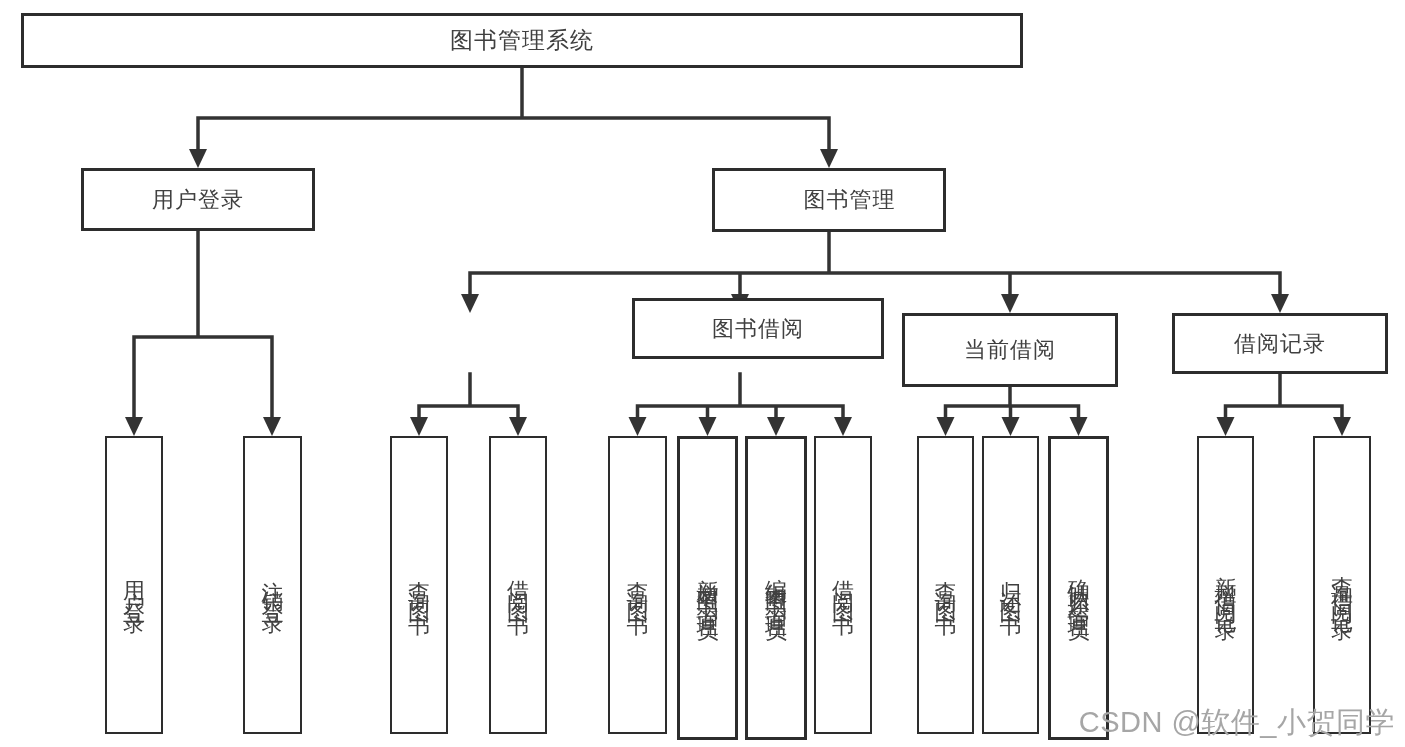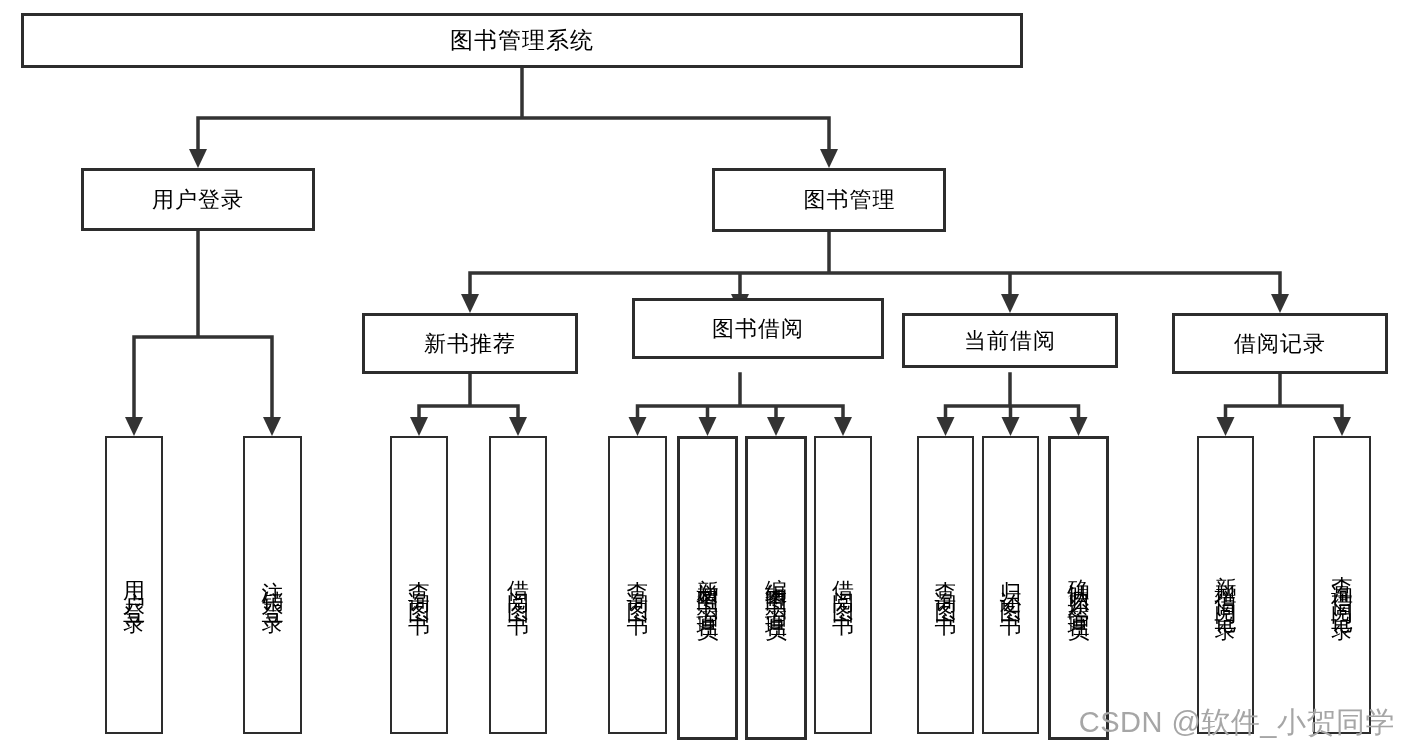--- a/index.html
+++ b/index.html
@@ -22,21 +22,21 @@
     pointer-events: none;
   }
   .box {
     position: absolute;
     box-sizing: border-box;
     background: #ffffff;
     border: 3px solid #2d2d2d;
     display: flex;
     align-items: center;
     justify-content: center;
-    color: #000000;
+    color: #404040;
     text-align: center;
   }
   .hlabel {
     font-size: 22px;
     letter-spacing: 1px;
     white-space: nowrap;
   }
   .root .hlabel {
     font-size: 23px;
   }
@@ -133,27 +133,24 @@
     <span class="hlabel">图书管理系统</span>
   </div>
 
   <div class="box" style="left:81px; top:168px; width:234px; height:63px;">
     <span class="hlabel">用户登录</span>
   </div>
   <div class="box" style="left:712px; top:168px; width:234px; height:64px;padding-left:41px;">
     <span class="hlabel">图书管理</span>
   </div>
 
-  <div class="box" style="left:362px; top:313px; width:216px; height:61px;">
-    <span class="hlabel">新书推荐</span>
-  </div>
   <div class="box" style="left:632px; top:298px; width:252px; height:61px;">
     <span class="hlabel">图书借阅</span>
   </div>
-  <div class="box" style="left:902px; top:313px; width:216px; height:55px;">
+  <div class="box" style="left:902px; top:313px; width:216px; height:74px;">
     <span class="hlabel">当前借阅</span>
   </div>
   <div class="box" style="left:1172px; top:313px; width:216px; height:61px;">
     <span class="hlabel">借阅记录</span>
   </div>
 
   <div class="box leaf ls4" style="left:105px; top:436px; width:58px; height:298px;">
     <span class="vlabel">用户登录</span>
   </div>
   <div class="box leaf ls4" style="left:243px; top:436px; width:59px; height:298px;">

